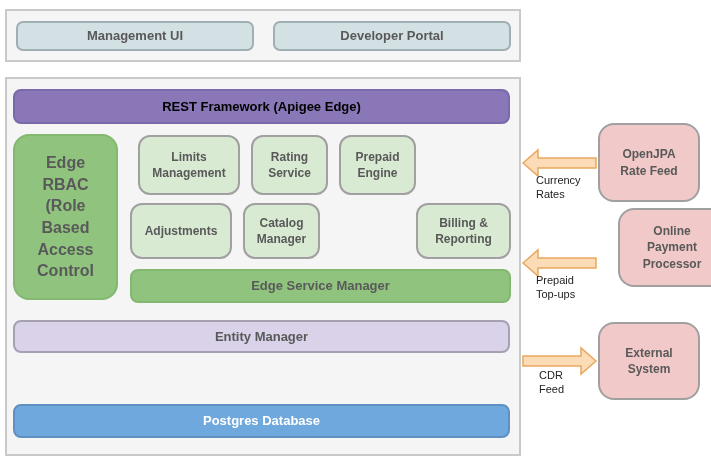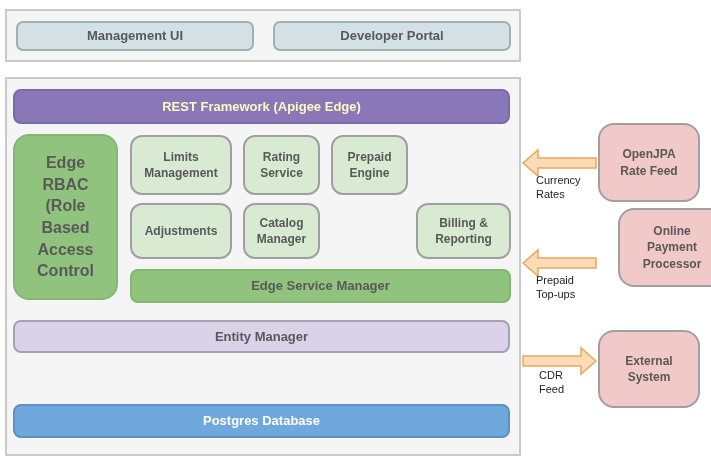--- a/index.html
+++ b/index.html
@@ -23,32 +23,32 @@
 
   
   .teal { background:var(--teal,#d3e0e4); border-color:var(--teal-border,#9fb0b4); border-radius:7px; font-size:13px; }
   #box-management-ui   { left:9px;  top:10px; width:238px; height:30px; }
   #box-developer-portal{ left:266px; top:10px; width:238px; height:30px; }
 
   
   #rest-header {
     left:6px; top:10px; width:497px; height:35px;
     background:var(--purple,#8977b7); border-color:var(--purple-border,#7a69ab);
-    color:#fef9c3; border-radius:8px; font-size:13px;
+    color:#000000; border-radius:8px; font-size:13px;
   }
   #edge-rbac {
     left:6px; top:55px; width:105px; height:166px;
     background:var(--green,#90c47e); border-color:var(--green-border,#82b870);
     border-radius:16px; font-size:16px; padding:0 9px;
   }
   .svc {
     background:var(--light-green,#d9ead3); border-radius:12px;
     font-size:12px; padding:0 5px;
   }
-  .r1 { top:56px; height:60px; }
+  .r1 { top:56px; height:60px;margin-left:8px; }
   .r2 { top:124px; height:56px; }
   .c1 { left:123px; width:102px; }
   .c2 { left:236px; width:77px; }
   .c3 { left:324px; width:77px; }
   .c4 { left:409px; width:95px; }
   #edge-service-manager {
     left:123px; top:190px; width:381px; height:34px;
     background:var(--green,#90c47e); border-color:var(--green-border,#82b870);
     border-radius:8px; font-size:13px;
   }
@@ -62,21 +62,21 @@
     top:325px; height:34px;
     background:var(--blue,#6fa8dc); border-color:var(--blue-border,#5e90c2); color:#ffffff;
   }
 
   
   .pink {
     background:var(--pink,#f1c9c9); border-radius:16px; font-size:12px; padding:0 10px;
   }
   #box-exchange-rate-feed      { left:598px; top:123px; width:102px; height:79px; }
   #box-online-payment-processor{ left:598px; top:208px; width:108px; height:79px;margin-left:20px; }
-  #box-external-system         { left:598px; top:322px; width:102px; height:78px;margin-top:8px; }
+  #box-external-system         { left:598px; top:322px; width:102px; height:78px; }
 
   
   .arrow { position:absolute; width:77px; height:30px; }
   #arrow-currency { left:521px; top:148px; }
   #arrow-prepaid  { left:521px; top:248px; }
   #arrow-cdr      { left:521px; top:346px; }
   .arrow polygon { fill:var(--arrow-fill,#fcdcb7); stroke:var(--arrow-stroke,#e9a75e); stroke-width:1.5; }
 
   .arrow-label {
     position:absolute; font-size:11px; color:#222222; line-height:1.3; font-weight:normal;

